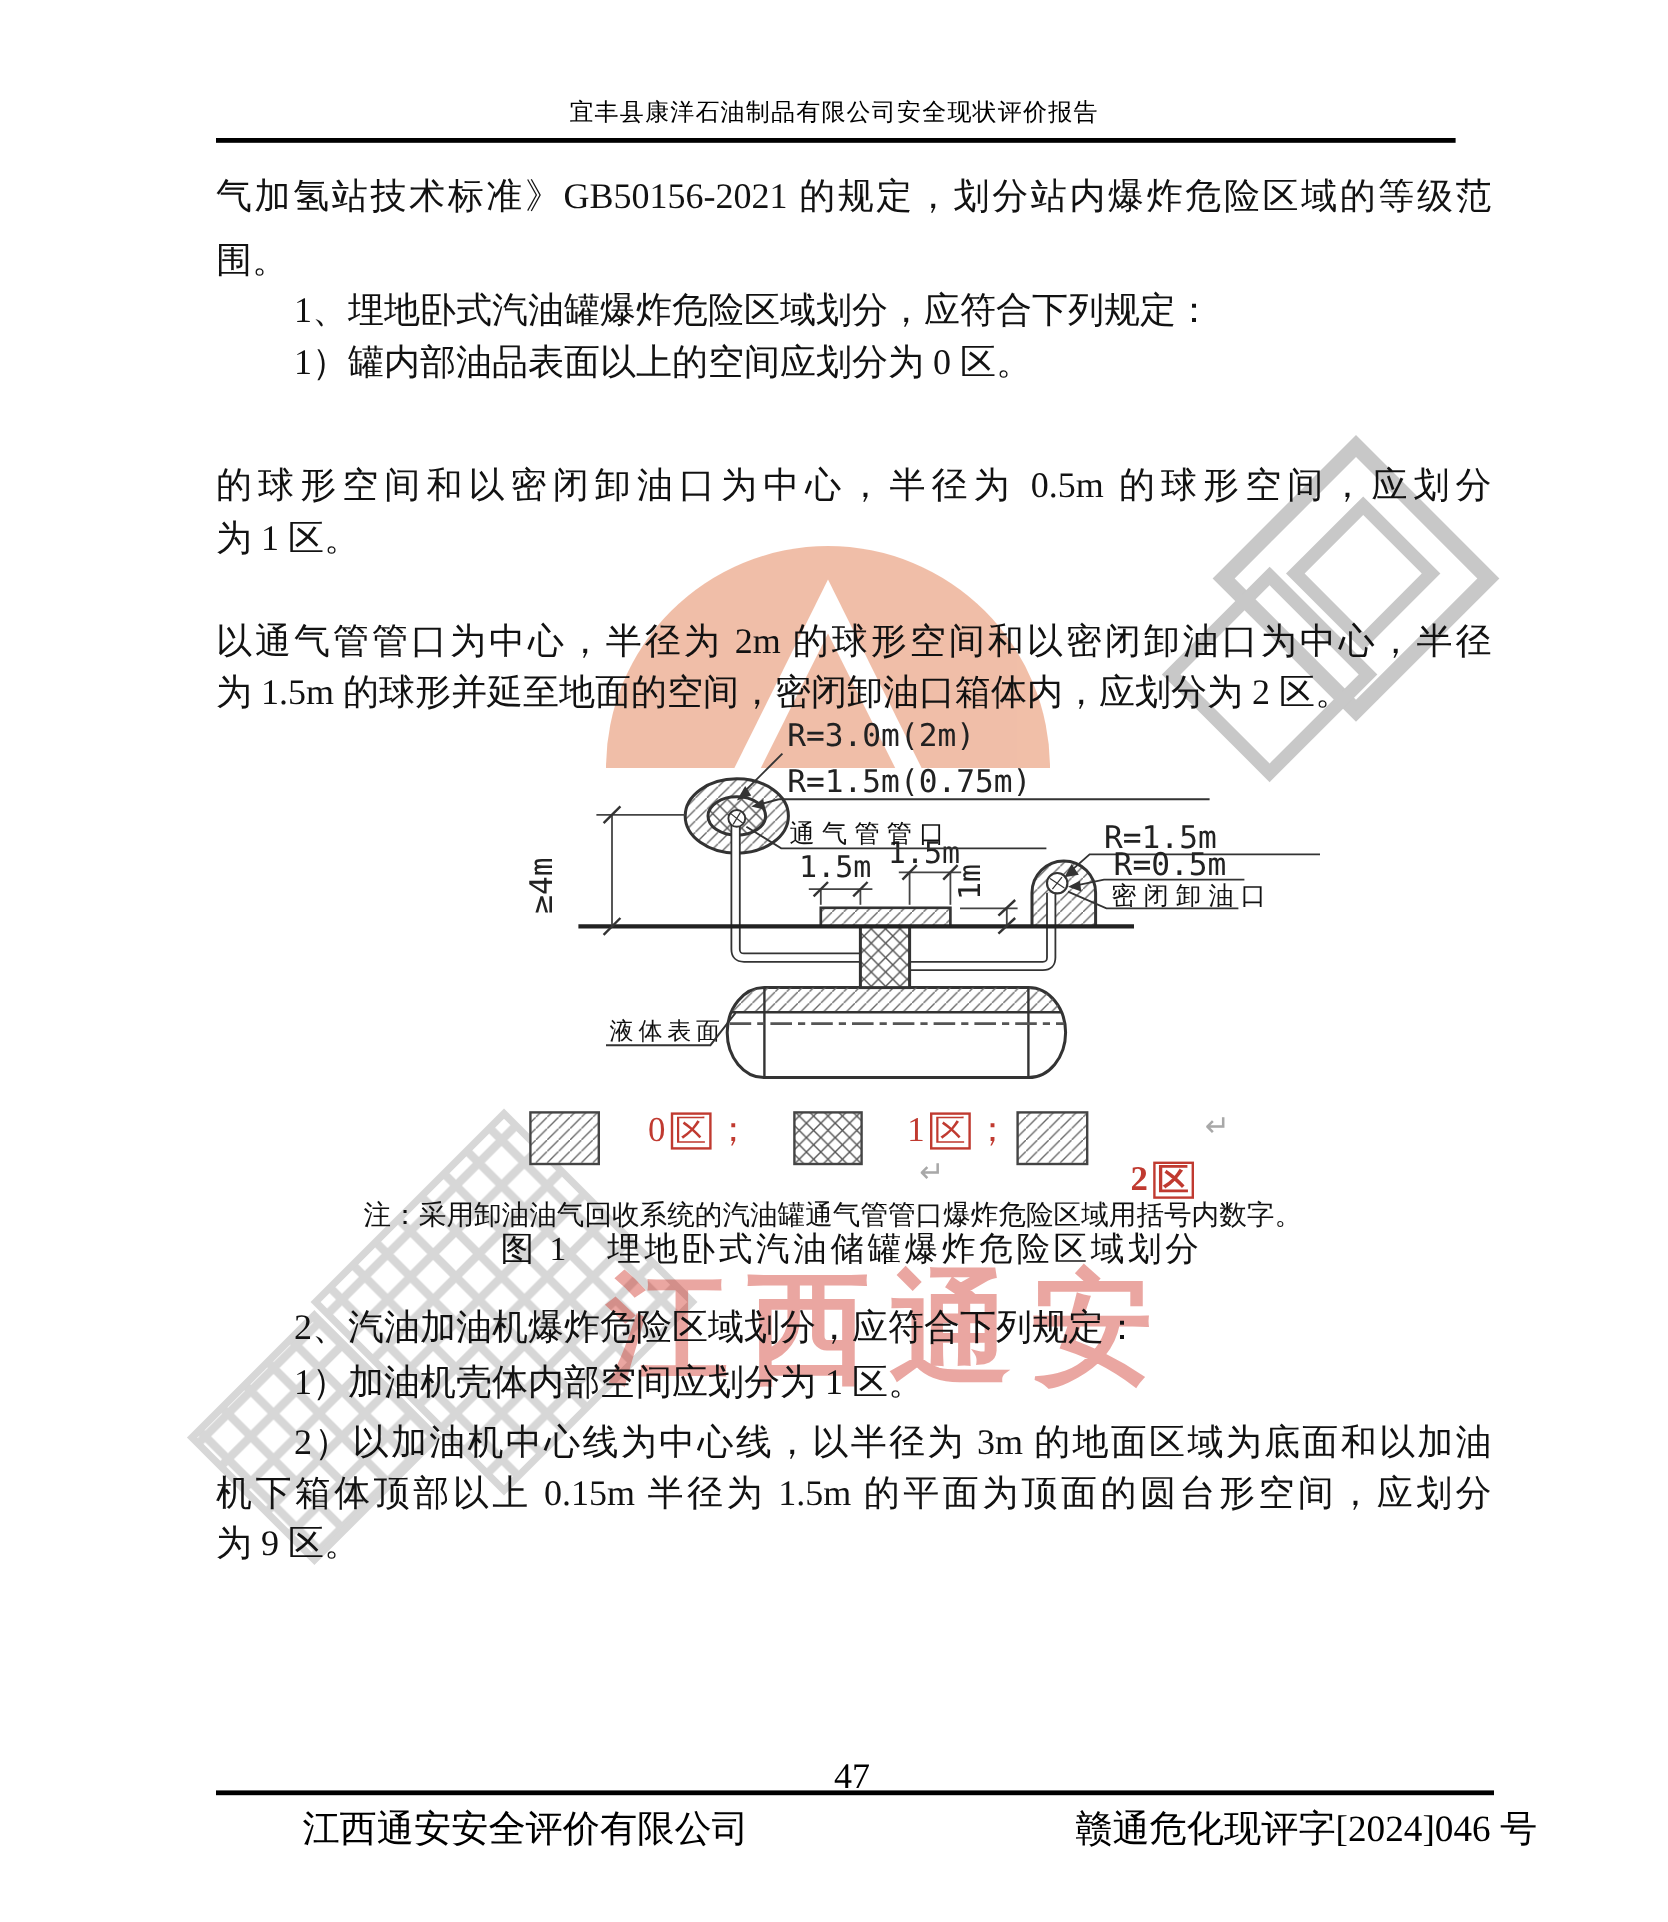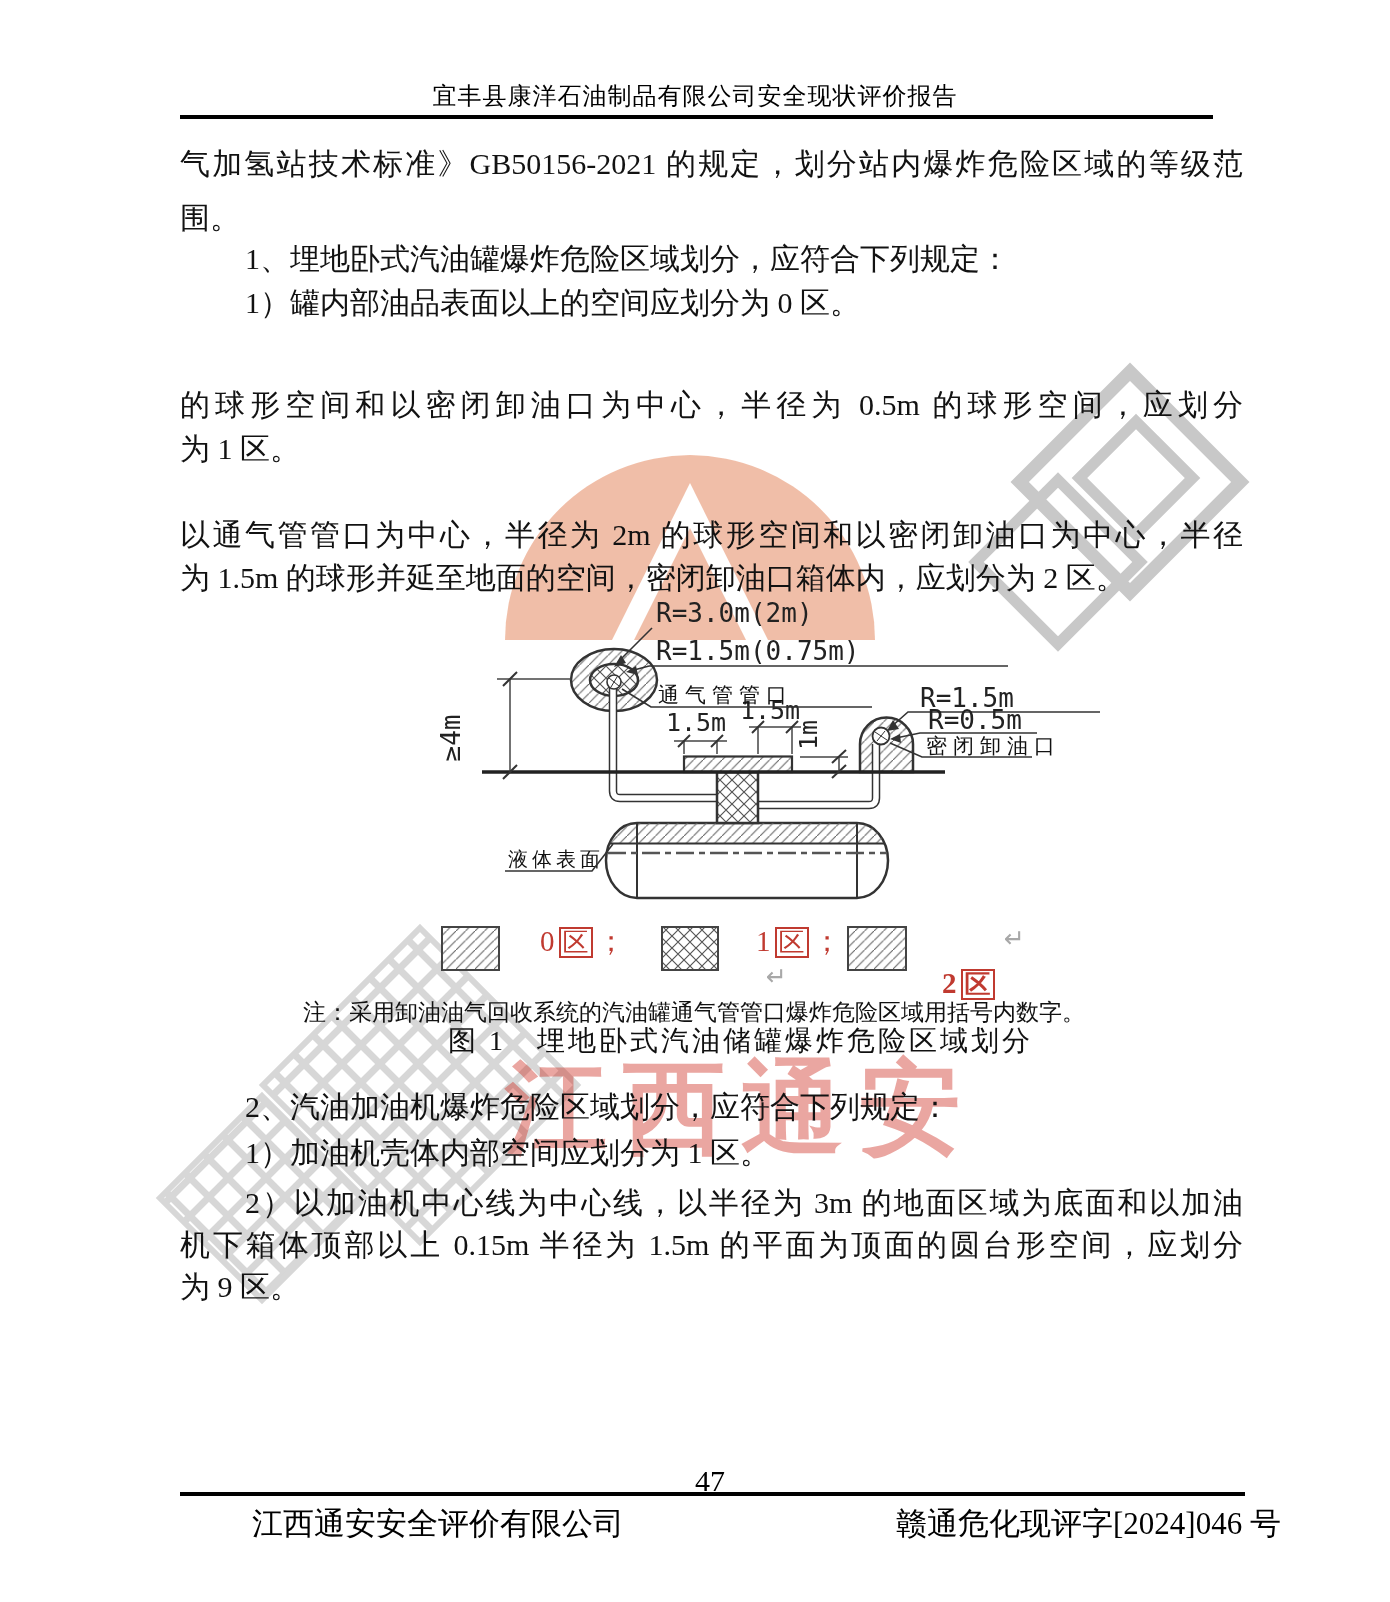--- a/index.html
+++ b/index.html
@@ -16,31 +16,31 @@
   .cjk{font-size:21px; letter-spacing:6px; fill:#111; font-family:"Liberation Serif", serif;}
   .thin{stroke:#444; stroke-width:1.5; fill:none;}
   .tick{stroke:#333; stroke-width:2; fill:none;}
   .lead{stroke:#333; stroke-width:1.6; fill:none;}
   .pipeB{fill:none; stroke:#333; stroke-width:8.5;}
   .pipeW{fill:none; stroke:#fff; stroke-width:5.5;}
   .lg{position:absolute; font-size:29px; color:#c03a30; white-space:nowrap;}
   .lg .qu{display:inline-block; border:2px solid #c03a30; line-height:1.05; padding:0 2px; margin:0 4px; font-size:26px;}
   .pil{position:absolute; color:#a8a8a8; font-size:25px; font-family:"DejaVu Sans", sans-serif;}
   .note{position:absolute; font-size:23px; color:#111; white-space:nowrap;}
-  .cap{position:absolute; font-size:28px; color:#111; letter-spacing:3px; white-space:nowrap;margin-left:31px;}
+  .cap{position:absolute; font-size:28px; color:#111; letter-spacing:3px; white-space:nowrap;}
   #wm-red{
     position:absolute; left:505px; top:1058px; z-index:1;
     font-size:102px; font-weight:bold; letter-spacing:16px; line-height:1;
     color:rgba(205,42,32,0.42); font-family:"Liberation Serif", serif; white-space:nowrap;
   }
   .z2{z-index:2;}
   #wm-svg{position:absolute; left:0; top:0; z-index:0;}
   #diagram-svg{z-index:2;}
   #hdr-title{position:absolute; top:80px; left:50%; transform:translateX(-50%);
-    font-size:24px; letter-spacing:1px; white-space:nowrap; color:#000;}
+    font-size:20px; letter-spacing:1px; white-space:nowrap; color:#000;}
   .ft{position:absolute; font-size:31px; color:#000; white-space:nowrap;}
 </style>
 </head>
 <body>
 
 <div id="page">
 
   <svg id="wm-svg" width="1390" height="1602" viewBox="0 0 1390 1602">
     <defs>
       <pattern id="pLat" patternUnits="userSpaceOnUse" width="38" height="38">

